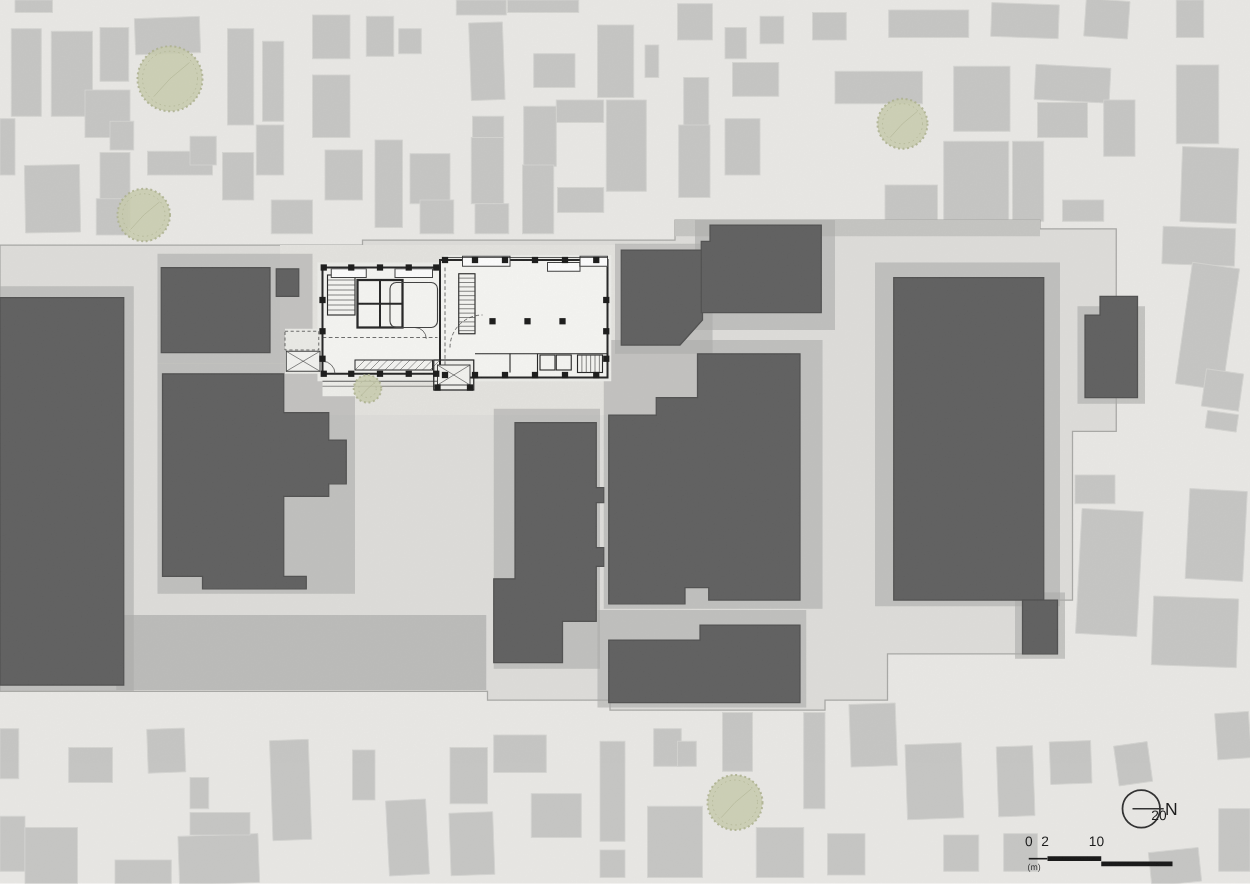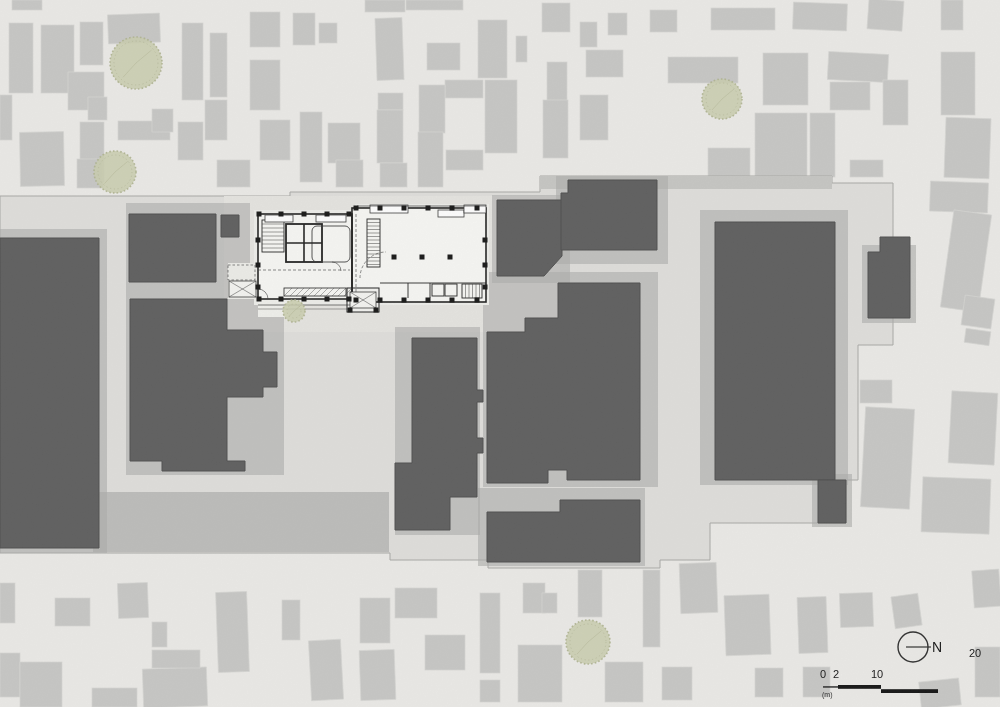--- a/index.html
+++ b/index.html
@@ -10,21 +10,21 @@
     background:#ebeae7;
     font-family:"Liberation Sans",sans-serif;
   }
   svg.scene{position:absolute;left:0;top:0;}
   .label{position:absolute;color:#1c1c1c;line-height:1;white-space:nowrap;}
   .north-label{left:932px;top:640px;font-size:14px;letter-spacing:.5px;}
   .sb-num{font-size:11px;}
   .sb-0{left:820px;top:669px;}
   .sb-2{left:833px;top:669px;}
   .sb-10{left:871px;top:669px;}
-  .sb-20{left:921px;top:648px;margin-left:48px;}
+  .sb-20{left:921px;top:648px;}
   .sb-unit{left:822px;top:691px;font-size:7px;color:#333;}
 </style>
 </head>
 <body>
 
 <div class="canvas">
   <svg class="scene" id="scene" width="1000" height="707" viewBox="0 0 1000 707">
     <defs>
       <filter id="grain" x="0" y="0" width="100%" height="100%">
         <feTurbulence type="fractalNoise" baseFrequency="0.8" numOctaves="2" stitchTiles="stitch" result="n"></feTurbulence>

